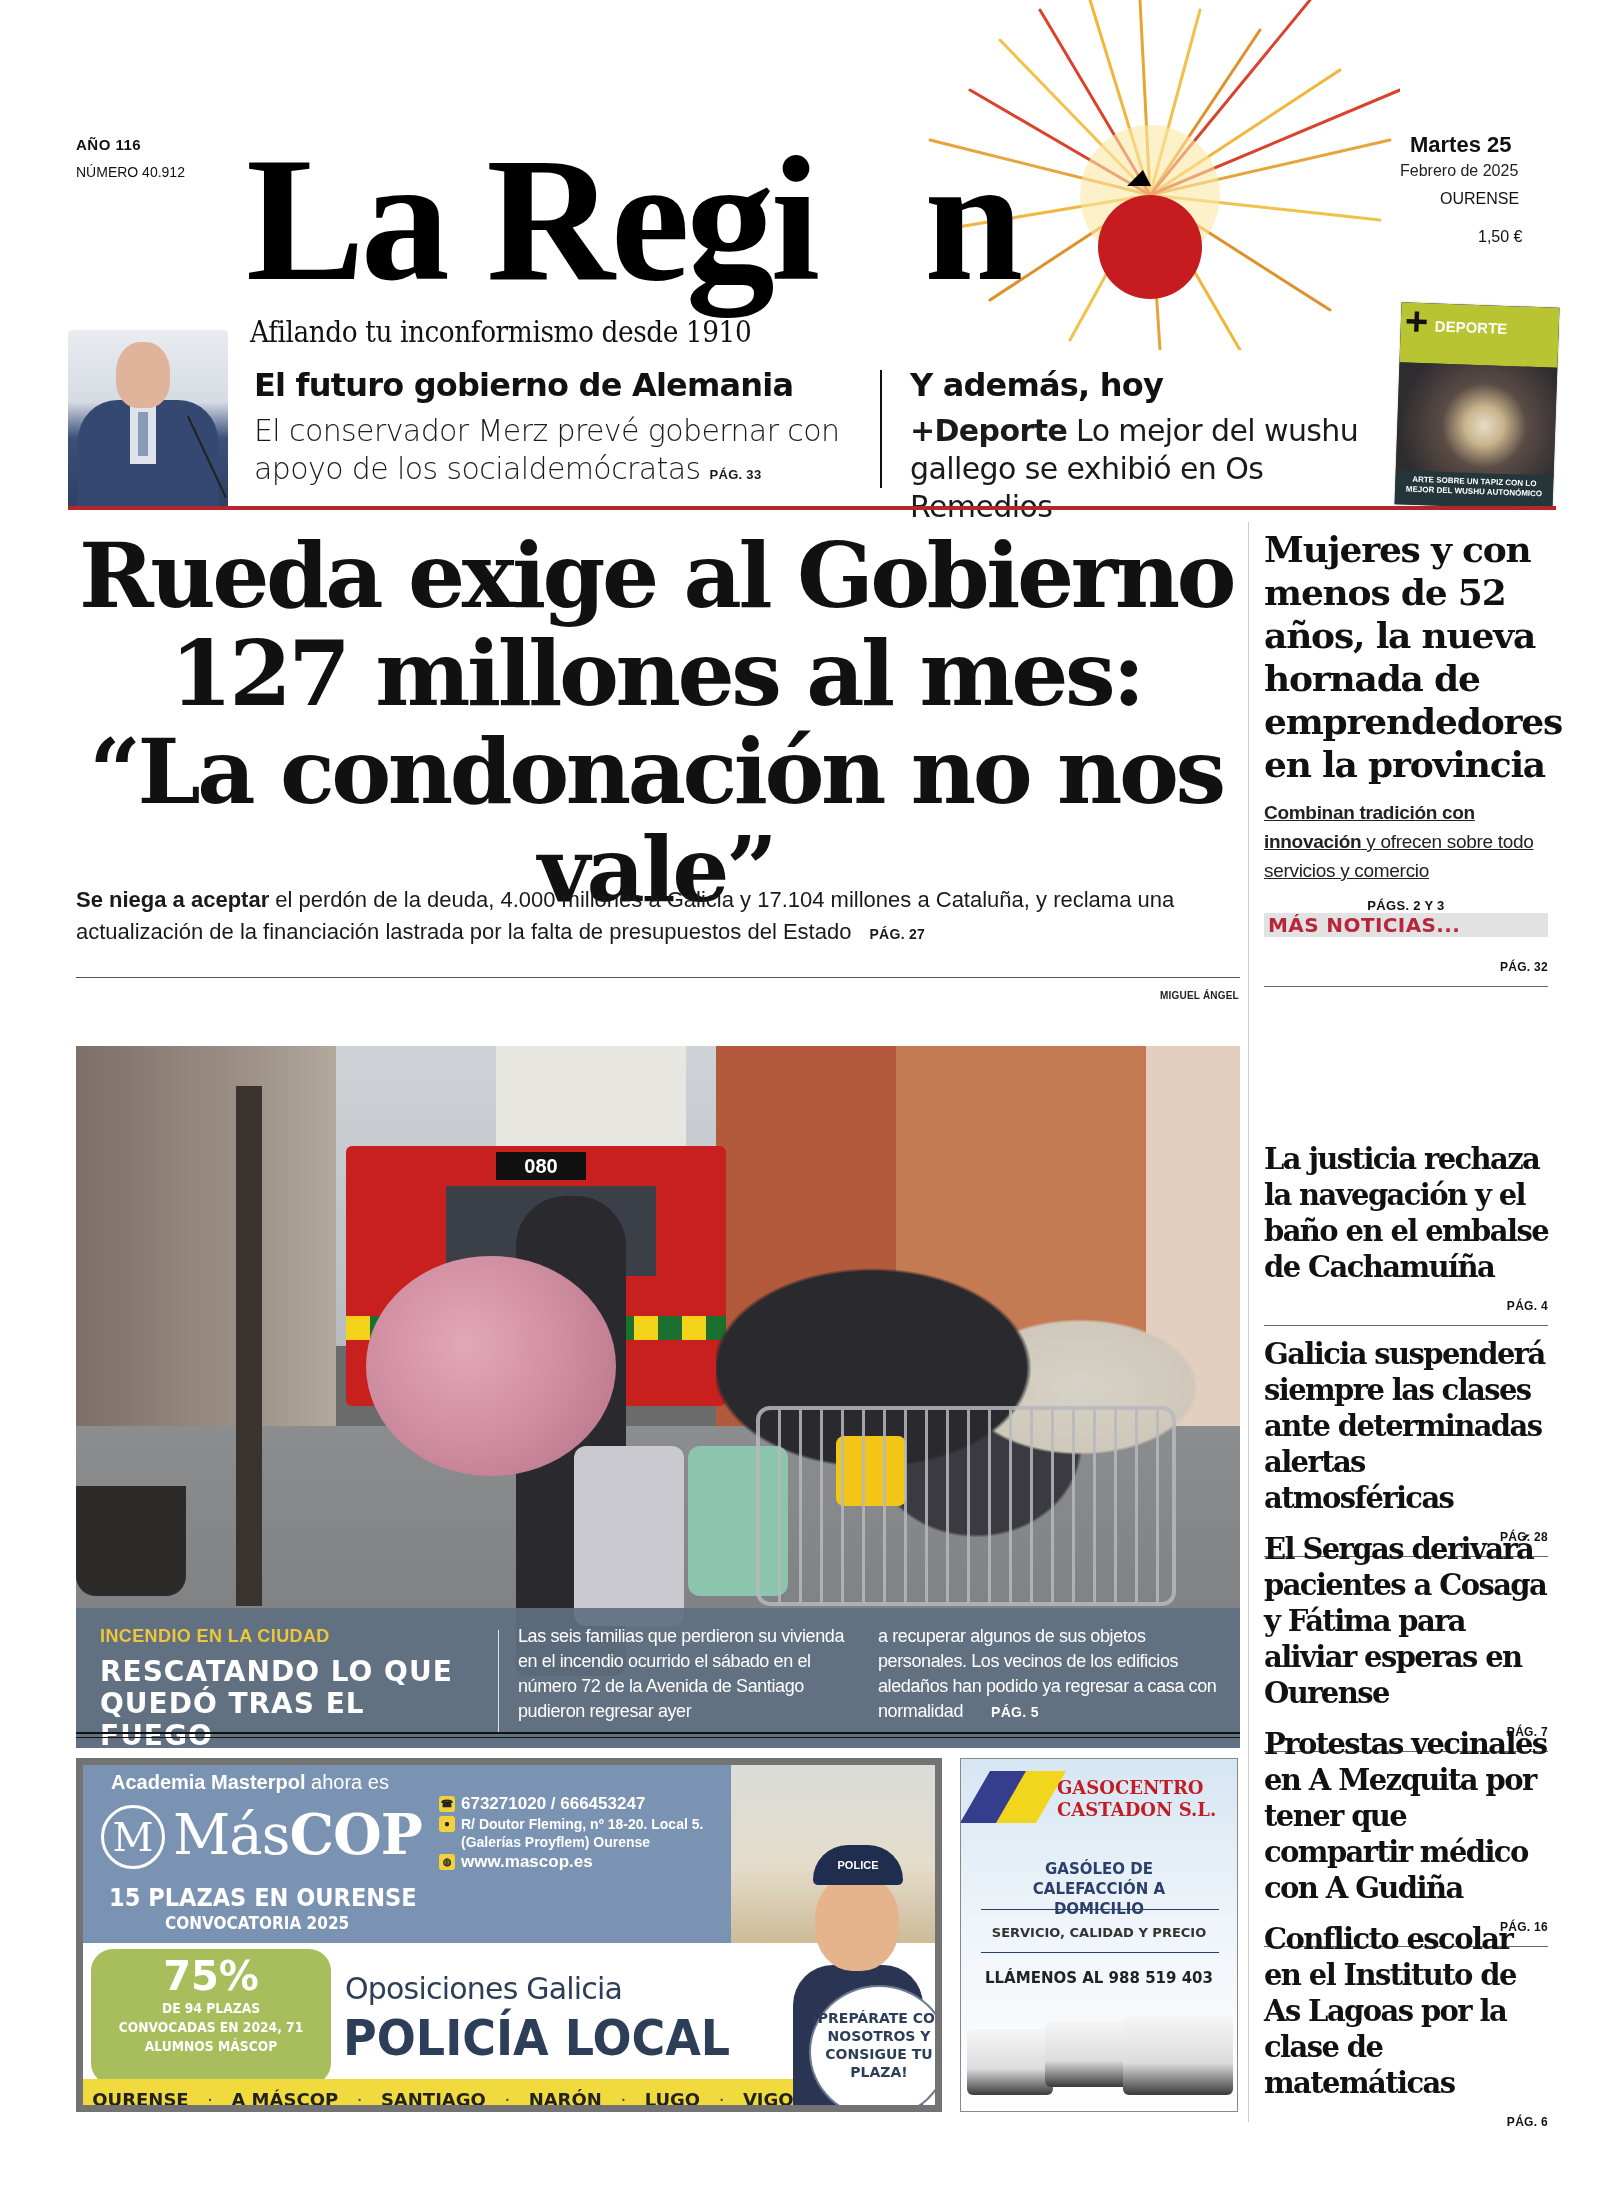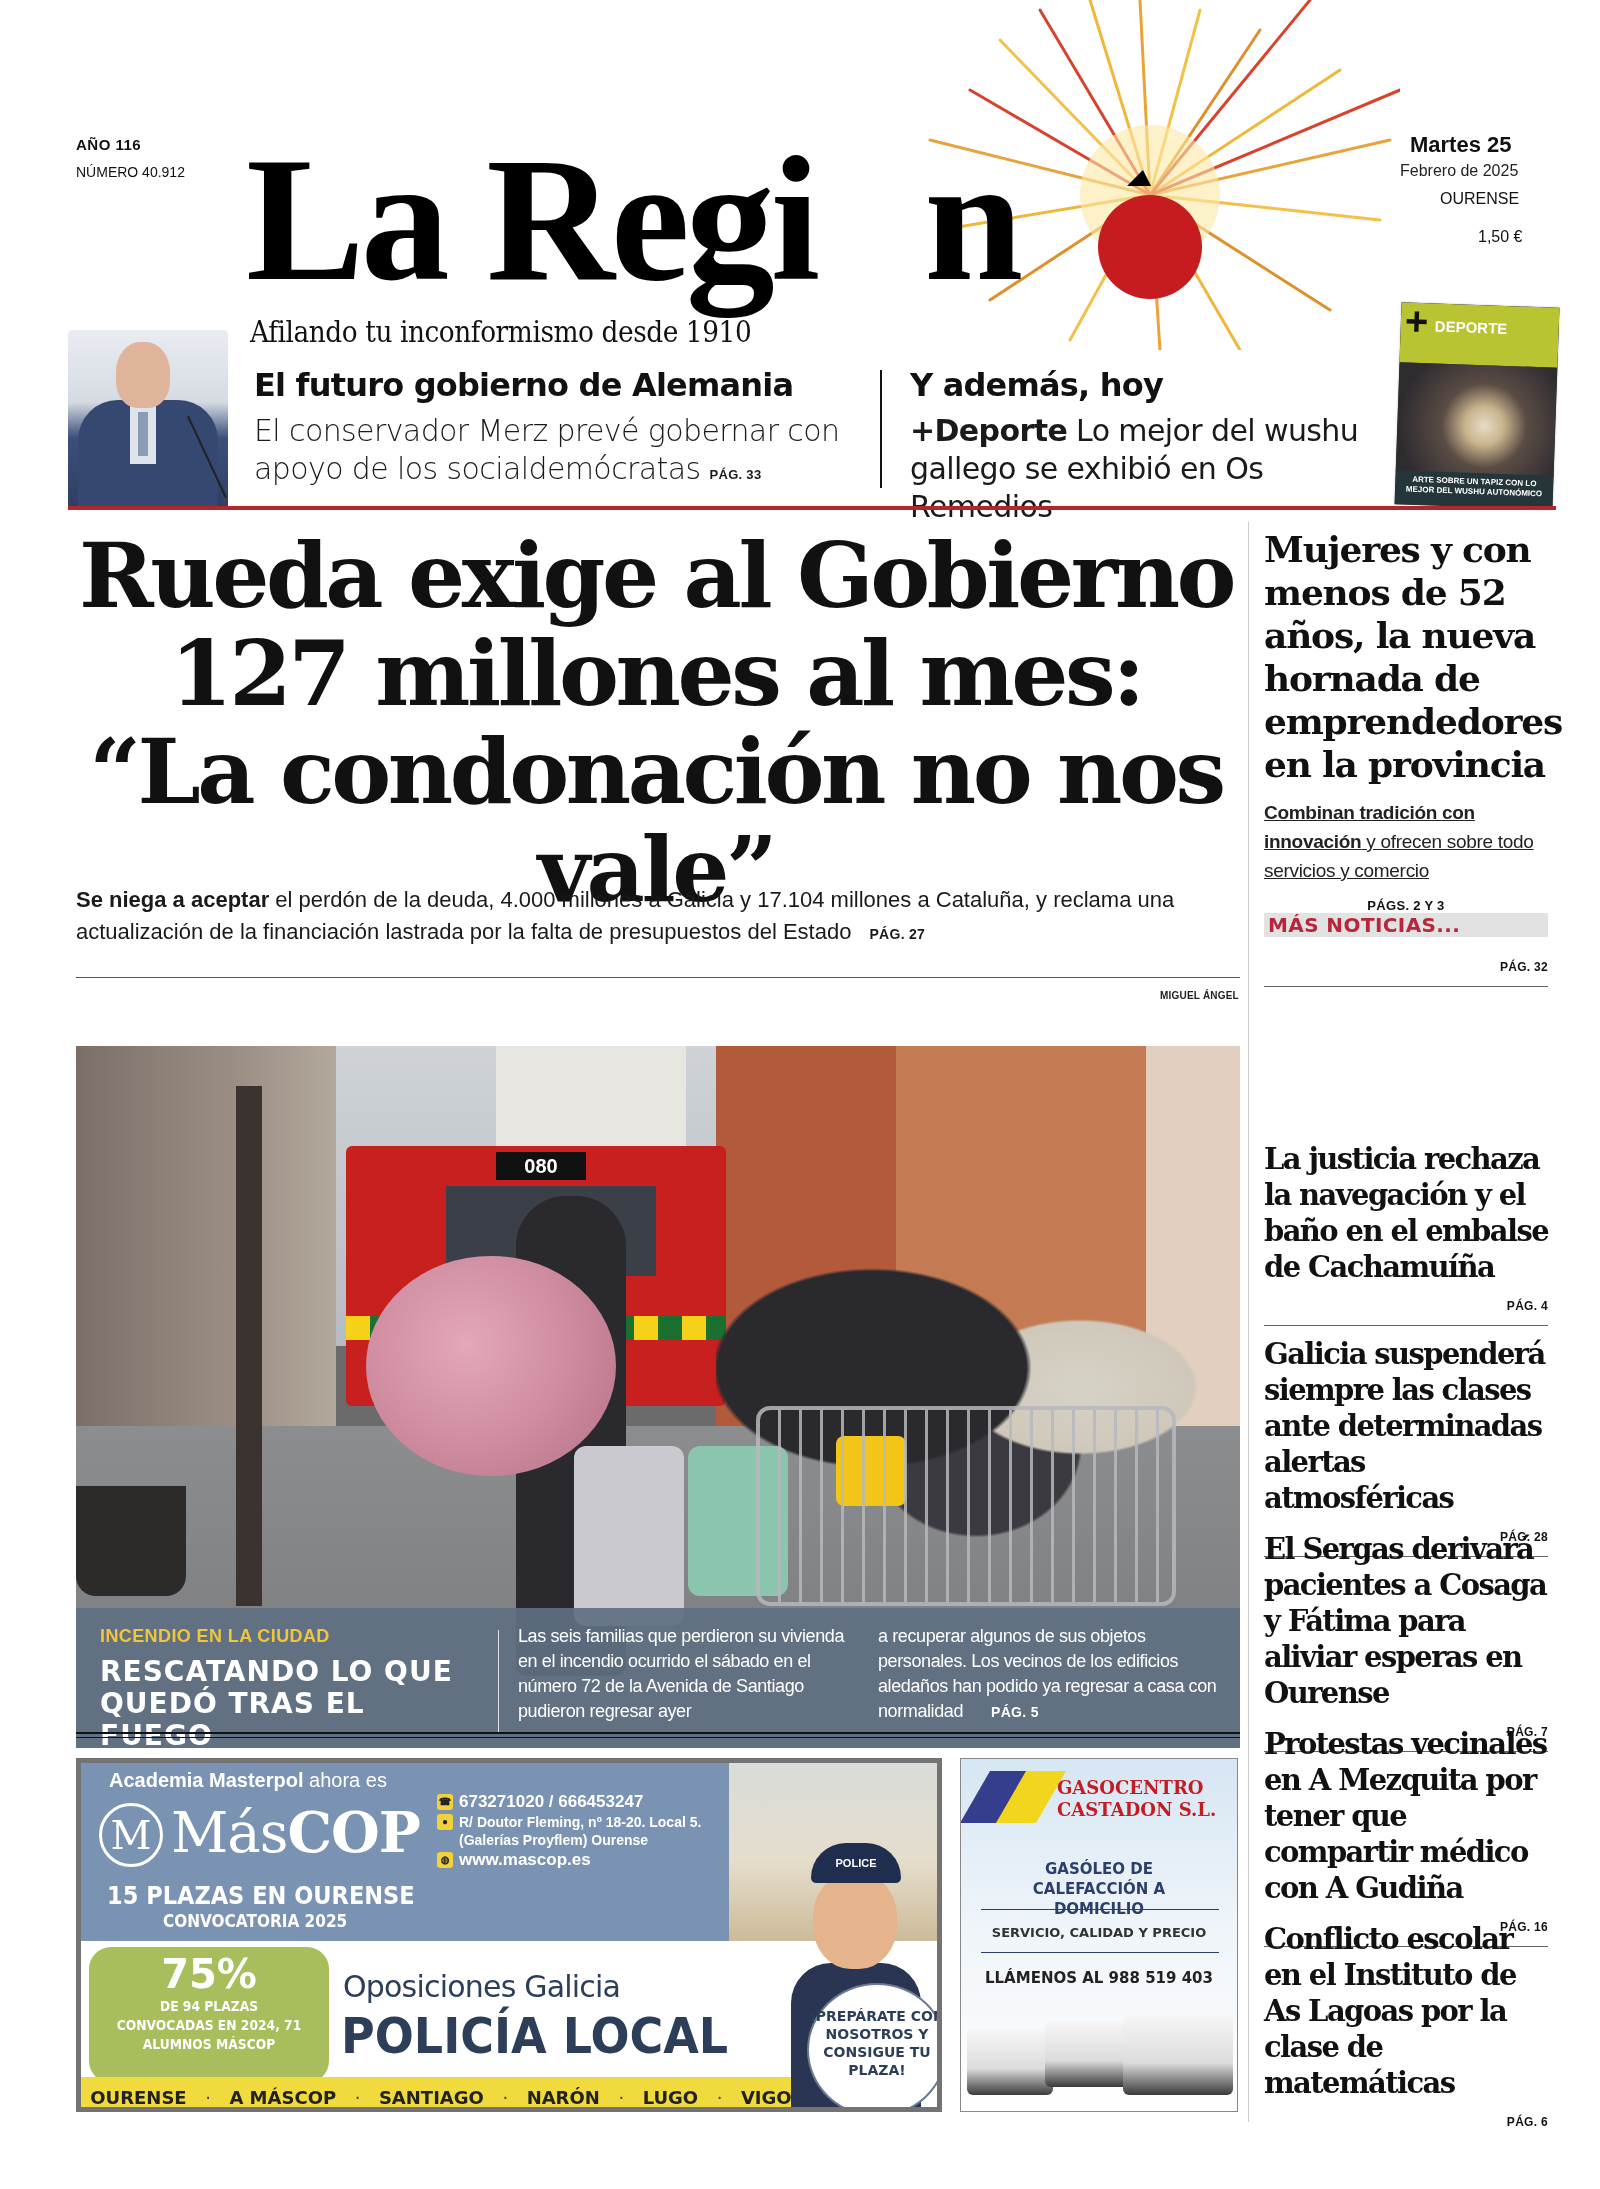--- a/index.html
+++ b/index.html
@@ -79,21 +79,21 @@
   .cap-title { left: 24px; top: 48px; font-size: 28px; line-height: 32px; font-weight: bold; color: #fff; letter-spacing: 1px; font-family: "DejaVu Sans", sans-serif; }
   .cap-vsep { left: 422px; top: 22px; width: 1px; height: 104px; background: rgba(255,255,255,.8); }
   .cap-col1 { left: 442px; top: 16px; width: 340px; font-size: 18px; line-height: 25px; color: #fff; letter-spacing: -0.4px; }
   .cap-col2 { left: 802px; top: 16px; width: 350px; font-size: 18px; line-height: 25px; color: #fff; letter-spacing: -0.4px; }
   .cap-col2 .pag-small { font-size: 14px; margin-left: 28px; }
 
   .hr-ads1 { left: 76px; top: 1732px; width: 1164px; height: 2px; background: #111; }
   .hr-ads2 { left: 76px; top: 1737px; width: 1164px; height: 1px; background: #111; }
 
   
-  .ad1 { left: 76px; top: 1758px; width: 866px; height: 354px; border: 5px solid #737373; overflow: hidden; background: #fff; }
+  .ad1 { left: 76px; top: 1758px; width: 866px; height: 354px; border: 7px solid #737373; overflow: hidden; background: #fff; }
   .ad1-top { left: 0; top: 0; width: 648px; height: 178px; background: #7b93b3; }
   .ad1-photo { left: 648px; top: 0; width: 218px; height: 178px; background: linear-gradient(180deg,#d9dcd8 0%,#e5ddcc 55%,#cdbb99 100%); }
   .ad1-acad { left: 28px; top: 6px; font-size: 20px; color: #fff; white-space: nowrap; }
   .ad1-acad b { font-weight: bold; }
   .ad1-circle { left: 18px; top: 40px; width: 64px; height: 64px; border: 3px solid #fff; border-radius: 50%; color: #fff; font-family: "DejaVu Serif", serif; font-size: 40px; text-align: center; line-height: 58px; }
   .ad1-brand { left: 90px; top: 36px; font-size: 56px; color: #fff; font-family: "DejaVu Serif", serif; white-space: nowrap; letter-spacing: -1px; }
   .ad1-brand b { font-weight: bold; }
   .ad1-plazas { left: 26px; top: 118px; font-size: 25px; font-weight: bold; color: #fff; font-family: "DejaVu Sans", sans-serif; white-space: nowrap; transform: scaleX(.9); transform-origin: left; }
   .ad1-conv { left: 82px; top: 148px; font-size: 17px; font-weight: bold; color: #fff; font-family: "DejaVu Sans", sans-serif; white-space: nowrap; transform: scaleX(.9); transform-origin: left; }
   .ad1-contact { left: 356px; top: 30px; width: 290px; color: #fff; font-weight: bold; font-size: 14px; line-height: 18px; }

